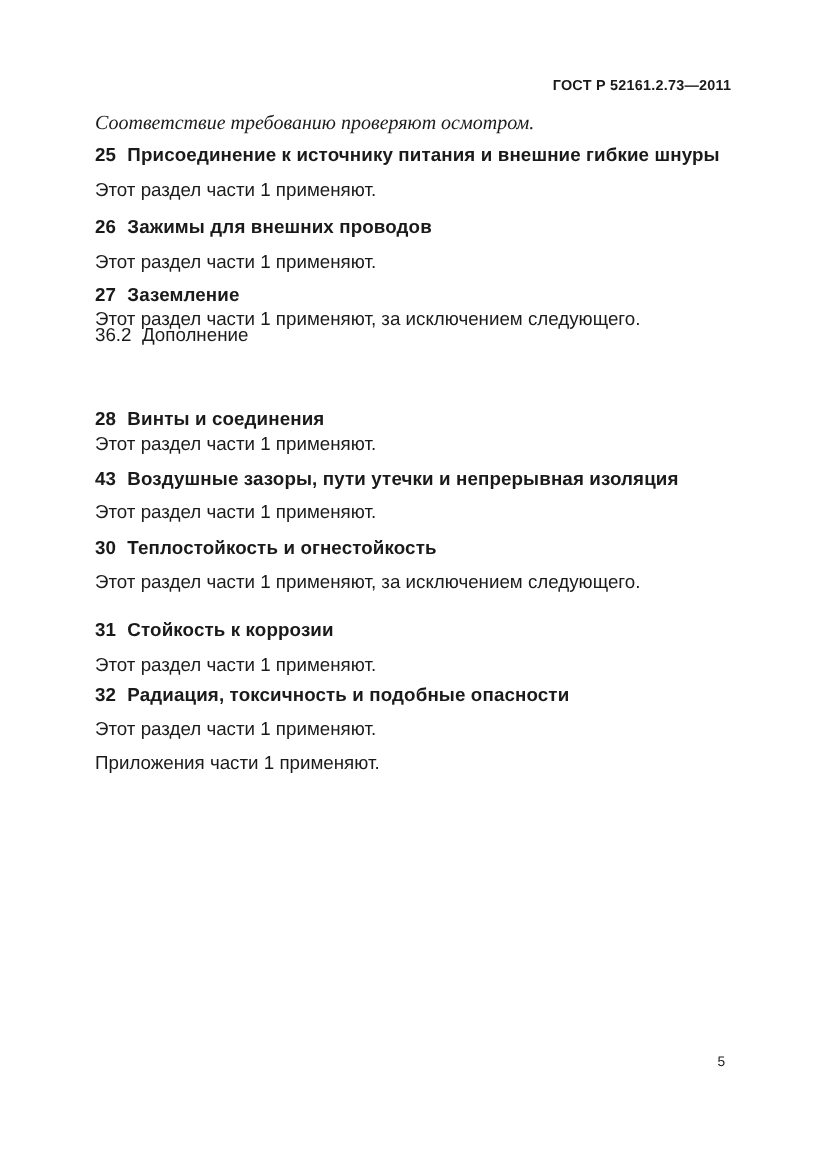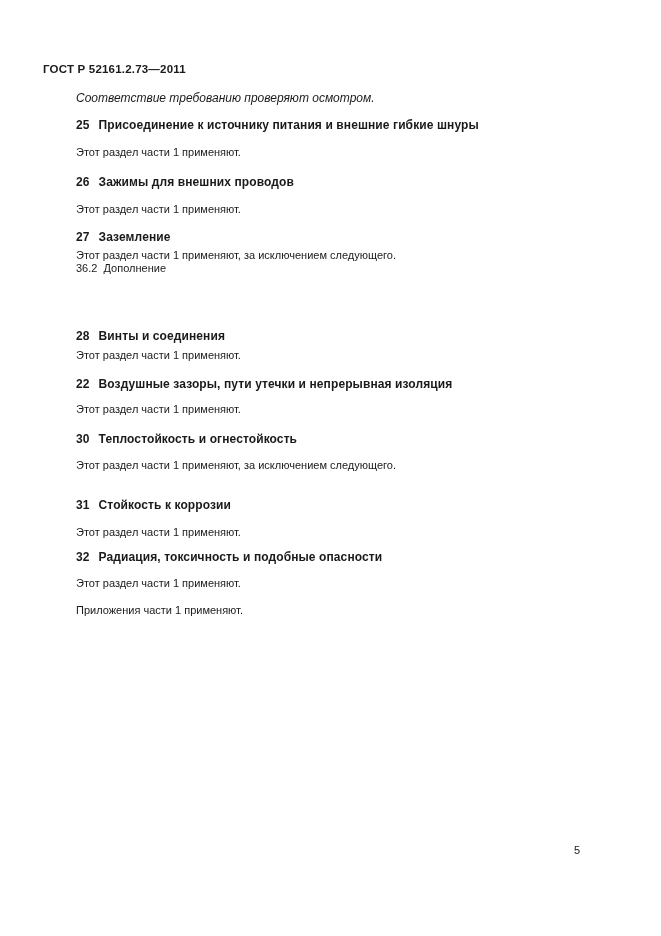--- a/index.html
+++ b/index.html
@@ -7,46 +7,47 @@
     width: 661px; height: 936px;
     background: #ffffff;
     font-family: "Liberation Sans", sans-serif;
     color: #1a1a1a;
     position: relative;
     overflow: hidden;
   }
   .abs { position: absolute; }
   .doc-header {
     top: 63px; left: 43px; width: 542px;
-    text-align: left;
+    text-align: right;
     font-weight: bold;
     font-size: 11.5px;
     letter-spacing: 0.2px;
     white-space: nowrap;
   }
   .note-italic {
     top: 92px; left: 43px; width: 578px;
     font-style: italic;
-    font-size: 12px;
+    font-size: 16px;
     line-height: 13px;
     text-indent: 33px;
+    font-family: Liberation Serif, serif;
   }
   .sec-heading {
     left: 76px;
-    font-size: 12px;
+    font-size: 15px;
     font-weight: bold;
     line-height: 16px;
     margin: 0;
     white-space: nowrap;
     letter-spacing: 0.1px;
   }
   .sec-num { margin-right: 9px; }
   .body-block {
     left: 43px; width: 578px;
-    font-size: 11px;
+    font-size: 15px;
     line-height: 13px;
   }
   .body-block p {
     margin: 0;
     text-indent: 33px;
   }
   .pre { white-space: pre-wrap; }
   .page-number {
     top: 844px; left: 574px;
     font-size: 11px;
@@ -82,21 +83,21 @@
 </div>
 
 <h2 class="abs sec-heading" style="top:328px">
   <span class="sec-num">28</span><span>Винты и соединения</span>
 </h2>
 <div class="abs body-block" style="top:349px">
   <p>Этот раздел части 1 применяют.</p>
 </div>
 
 <h2 class="abs sec-heading" style="top:376px">
-  <span class="sec-num">22</span><span>Воздушные зазоры, пути утечки и непрерывная изоляция</span>
+  <span class="sec-num">43</span><span>Воздушные зазоры, пути утечки и непрерывная изоляция</span>
 </h2>
 <div class="abs body-block" style="top:403px">
   <p>Этот раздел части 1 применяют.</p>
 </div>
 
 <h2 class="abs sec-heading" style="top:431px">
   <span class="sec-num">30</span><span>Теплостойкость и огнестойкость</span>
 </h2>
 <div class="abs body-block" style="top:459px">
   <p>Этот раздел части 1 применяют, за исключением следующего.</p>

